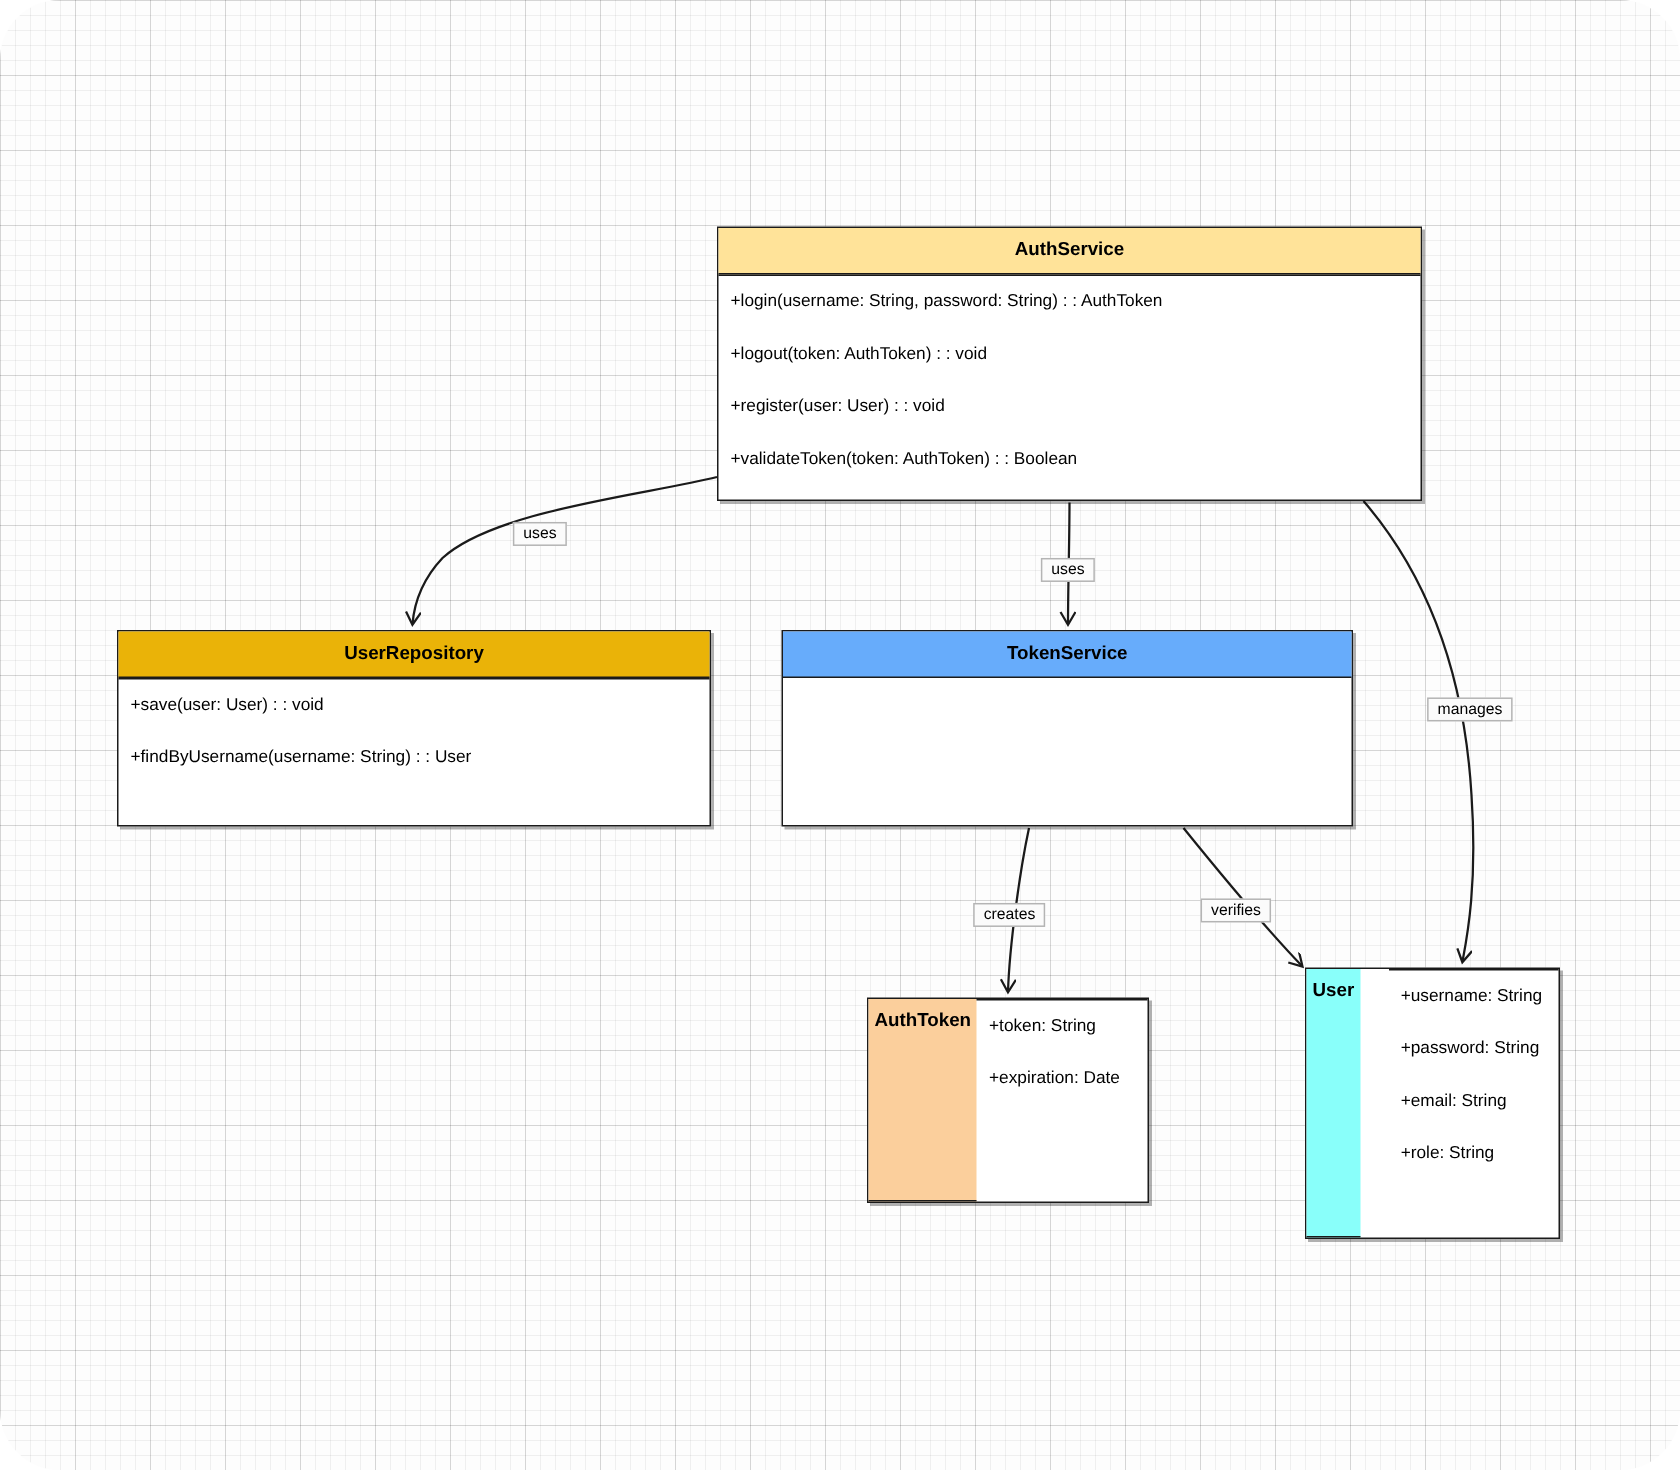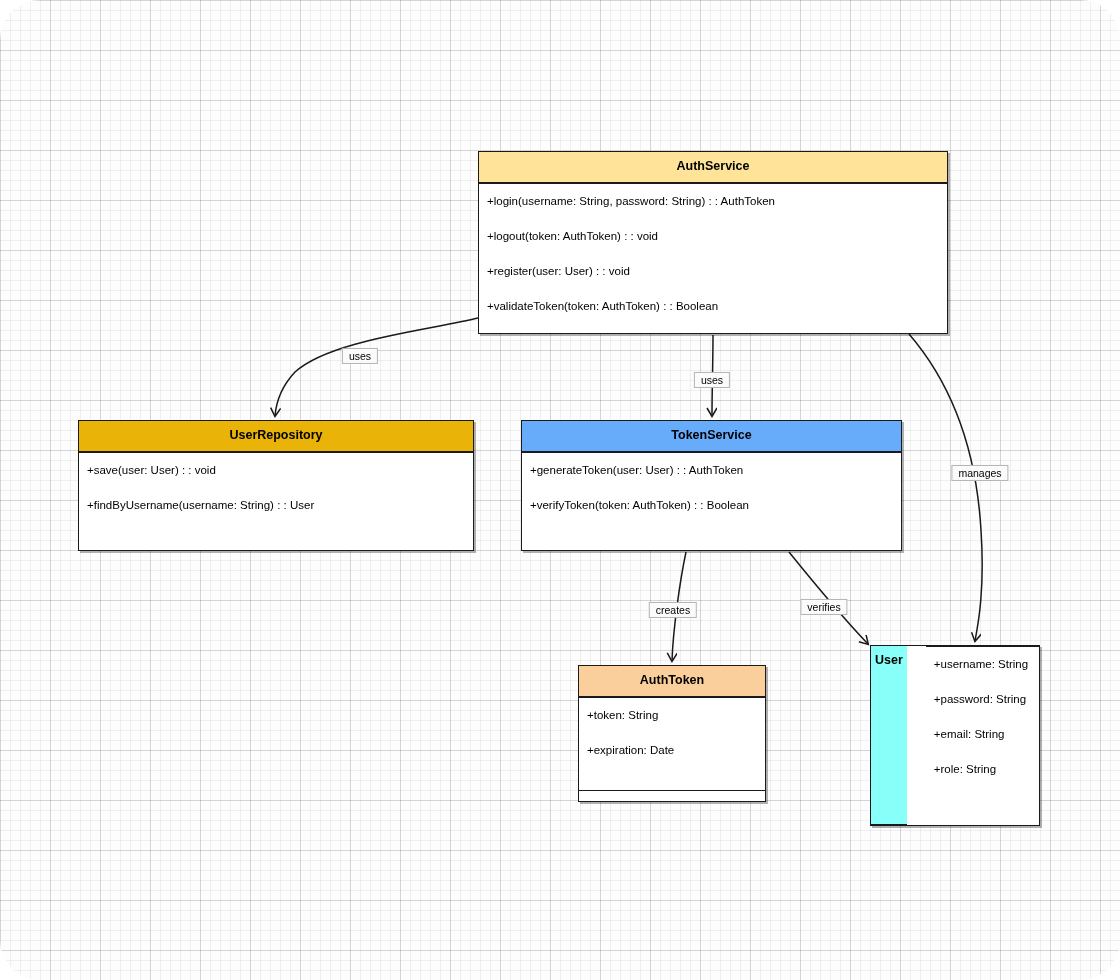--- a/index.html
+++ b/index.html
@@ -106,26 +106,22 @@
       </div>
       <div class="uml-class" style="left: 78px; top: 420px; width: 396px; height: 131px;">
         <div class="uml-header" style="background: #eab308;">UserRepository</div>
         <div class="uml-compartment">
           <div class="uml-row">+save(user: User) : : void</div>
           <div class="uml-row">+findByUsername(username: String) : : User</div>
         </div>
       </div>
       <div class="uml-class" style="left: 521px; top: 420px; width: 381px; height: 131px;">
         <div class="uml-header" style="background: rgb(103, 172, 251);">TokenService</div>
-        <div class="uml-compartment">
-          <div class="uml-row">+generateToken(user: User) : : AuthToken</div>
-          <div class="uml-row">+verifyToken(token: AuthToken) : : Boolean</div>
-        </div>
       </div>
-      <div class="uml-class" style="left: 578px; top: 665px; width: 188px; height: 137px; display: flex; flex-direction: column;">
+      <div class="uml-class" style="left: 578px; top: 665px; width: 188px; height: 137px; display: flex; flex-direction: row;">
         <div class="uml-header" style="background: rgb(251, 207, 156);">AuthToken</div>
         <div class="uml-compartment" style="flex: 1 1 0%;">
           <div class="uml-row">+token: String</div>
           <div class="uml-row">+expiration: Date</div>
         </div>
         <div class="uml-empty"></div>
       </div>
       <div class="uml-class" style="left: 870px; top: 645px; width: 170px; height: 181px; display: flex; flex-direction: row;">
         <div class="uml-header" style="background: rgb(137, 255, 250);">User</div>
         <div class="uml-compartment" style="flex: 1 1 0%; margin-left: 19px;">

